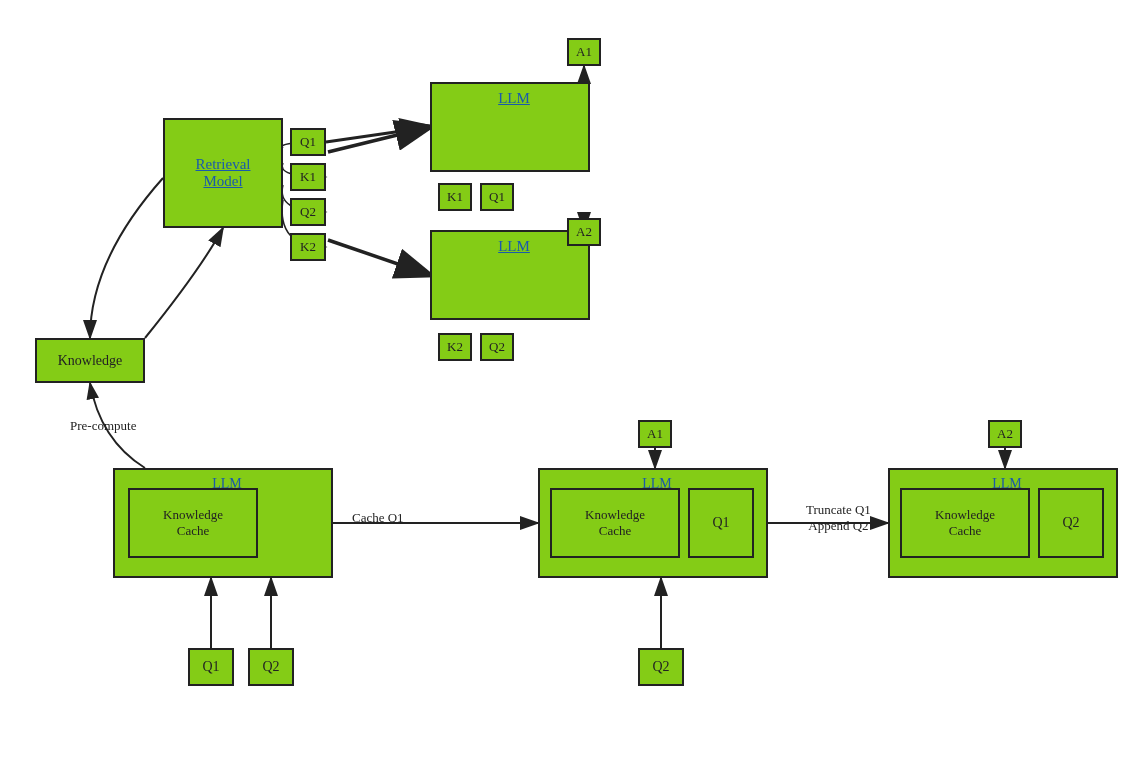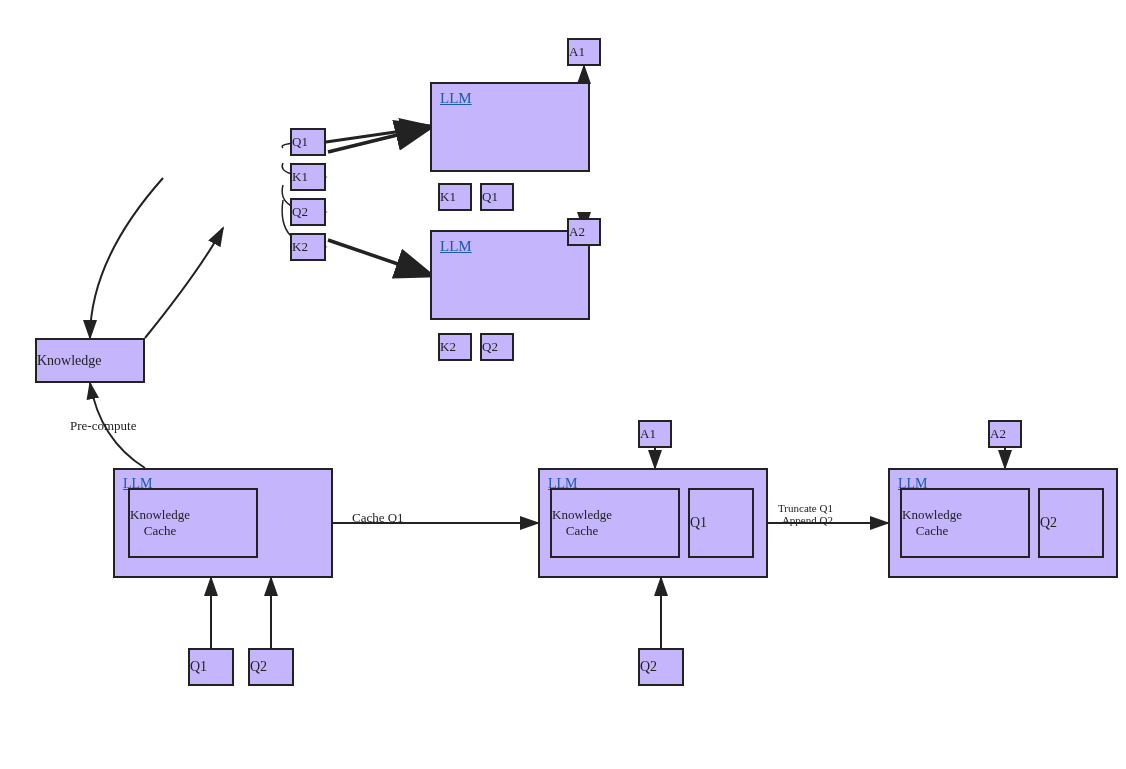--- a/index.html
+++ b/index.html
@@ -18,23 +18,24 @@
     }
     svg#main-svg {
       position: absolute;
       top: 0; left: 0;
       width: 1126px;
       height: 769px;
     }
     .box {
       position: absolute;
       border: 2px solid #222;
-      background: #c4b5fd;
+      background: #84cc16;
       display: flex;
       align-items: center;
+      justify-content: center;
       text-align: center;
       font-size: 14px;
       color: #222;
     }
     .box.blue-text { color: #1a5aab; text-decoration: underline; }
     .box.small { font-size: 13px; }
     .label-text {
       position: absolute;
       font-size: 13px;
       color: #222;
@@ -86,20 +87,23 @@
     <line x1="211" y1="648" x2="211" y2="578" stroke="#222" stroke-width="2" marker-end="url(#arrowhead)"></line>
 
     <line x1="271" y1="648" x2="271" y2="578" stroke="#222" stroke-width="2" marker-end="url(#arrowhead)"></line>
 
     <line x1="661" y1="648" x2="661" y2="578" stroke="#222" stroke-width="2" marker-end="url(#arrowhead)"></line>
 
     <path d="M 145 468 Q 100 440 90 383" stroke="#222" stroke-width="1.8" fill="none" marker-end="url(#arrowhead)"></path>
 
   </svg>
 
+  <div class="box blue-text" style="left:163px; top:118px; width:120px; height:110px; font-size:15px;">
+    <span>Retrieval<br>Model</span>
+  </div>
 
   <div class="box" style="left:35px; top:338px; width:110px; height:45px; font-size:14px;">
     <span>Knowledge</span>
   </div>
 
   <div class="box small" style="left:290px; top:128px; width:36px; height:28px;">
     <span>Q1</span>
   </div>
 
   <div class="box small" style="left:290px; top:163px; width:36px; height:28px;">
@@ -171,21 +175,21 @@
   </div>
 
   <div class="box small" style="left:688px; top:488px; width:66px; height:70px; font-size:14px;">
     <span>Q1</span>
   </div>
 
   <div class="box small" style="left:638px; top:420px; width:34px; height:28px;">
     <span>A1</span>
   </div>
 
-  <div class="label-text" style="left:778px; top:502px; font-size:11px; text-align:right;">
+  <div class="label-text" style="left:806px; top:502px; font-size:13px; text-align:center;">
     <span>Truncate Q1<br>Append Q2</span>
   </div>
 
   <div class="box blue-text" style="left:888px; top:468px; width:230px; height:110px; font-size:14px; align-items:flex-start; padding-top:6px; padding-left:8px;">
     <span>LLM</span>
   </div>
 
   <div class="box" style="left:900px; top:488px; width:130px; height:70px; font-size:13px;">
     <span>Knowledge<br>Cache</span>
   </div>

